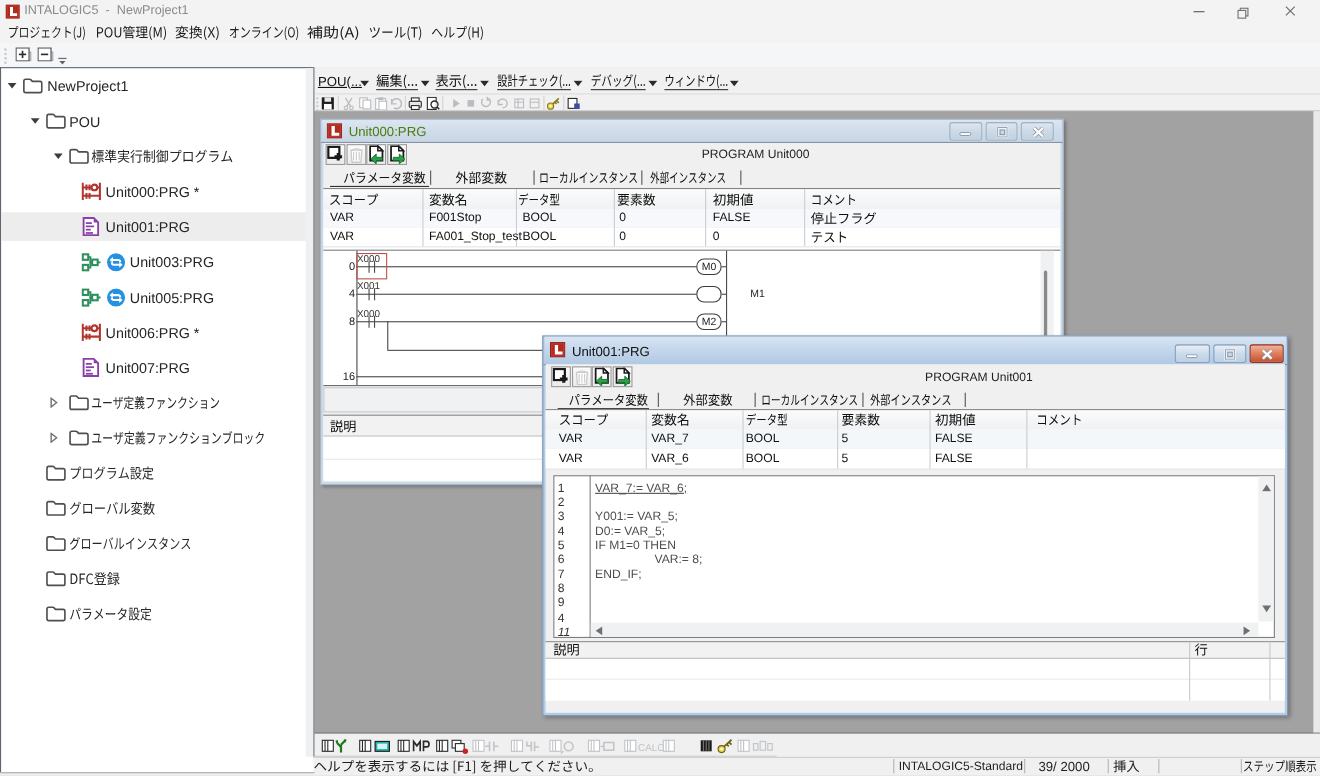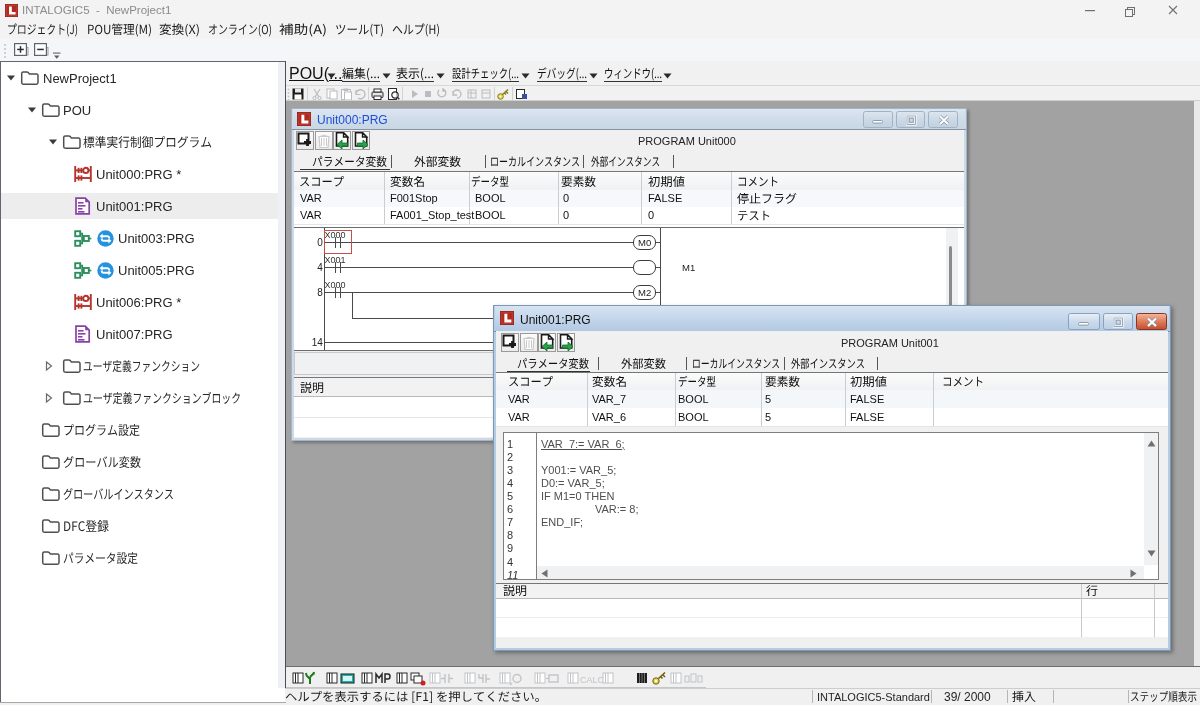--- a/index.html
+++ b/index.html
@@ -224,21 +224,21 @@
     <svg class="jt" style="left:63.0px;top:530.5px">
       <path fill="#262626" transform="scale(0.01186,-0.01300)" d="M101 0H288C509 0 629 137 629 369C629 603 509 733 284 733H101ZM193 76V658H276C449 658 534 555 534 369C534 184 449 76 276 76ZM789 0H881V329H1161V407H881V655H1211V733H789ZM1617 -13C1712 -13 1784 25 1842 92L1791 151C1744 99 1691 68 1621 68C1481 68 1393 184 1393 369C1393 552 1486 665 1624 665C1687 665 1735 637 1774 596L1824 656C1782 703 1712 746 1623 746C1437 746 1298 603 1298 366C1298 128 1434 -13 1617 -13ZM2174 352H2579V221H2174ZM2758 714C2724 677 2668 630 2620 594C2595 617 2572 642 2551 669C2600 703 2657 748 2703 791L2645 832C2613 796 2561 750 2516 714C2488 754 2464 795 2445 838L2382 817C2424 723 2483 635 2553 561H2210C2269 624 2319 698 2351 780L2302 805L2288 802H2003V739H2253C2227 689 2192 642 2151 600C2121 633 2065 675 2017 702L1976 660C2022 632 2075 590 2107 557C2044 501 1973 455 1904 427C1919 413 1940 387 1950 371C2034 410 2119 469 2193 543V497H2563V550C2632 480 2711 422 2796 384C2808 403 2830 431 2848 446C2783 471 2721 509 2664 555C2713 589 2769 633 2814 674ZM2159 143C2183 101 2208 46 2218 7H1944V-57H2815V7H2528C2551 44 2578 96 2603 145L2550 159H2656V415H2101V159H2219ZM2247 7 2292 20C2281 59 2257 116 2228 159H2529C2513 115 2482 55 2457 16L2489 7ZM3772 401C3743 358 3692 296 3655 259L3703 225C3742 262 3791 315 3831 364ZM3325 352C3367 311 3413 253 3432 214L3486 251C3465 289 3418 345 3375 384ZM2955 290C2975 229 2990 151 2992 99L3048 113C3044 164 3028 241 3007 302ZM3233 311C3225 258 3206 179 3191 131L3240 116C3257 163 3275 235 3292 296ZM3304 502V437H3528V0C3528 -11 3525 -14 3514 -15C3503 -15 3469 -15 3431 -14C3440 -34 3449 -61 3451 -80C3507 -80 3544 -80 3567 -68C3592 -57 3598 -38 3598 -1V241C3640 144 3706 42 3808 -20C3819 -1 3841 29 3856 42C3707 120 3631 283 3598 414V437H3839V502H3756V800H3356V736H3686V650H3376V590H3686V502ZM3086 840C3053 760 2988 658 2898 582C2912 572 2934 549 2945 534C2959 547 2973 560 2986 573V528H3089V421H2933V355H3089V51L2923 20L2939 -49L3295 28L3318 -11C3377 30 3445 80 3509 129L3487 186C3418 139 3348 92 3297 60L3294 92L3156 64V355H3299V421H3156V528H3271V592H3004C3059 653 3100 716 3130 771C3183 720 3241 648 3272 603L3322 659C3287 710 3214 786 3154 840Z"></path>
     </svg>
     <svg class="abs" style="left:41px;top:550px" width="19" height="16" viewBox="0 0 19 16">
       <path d="M1.7 3.6 q0-1.6 1.6-1.6 h3.6 q0.8 0 1.3 0.6 l1.2 1.4 h7 q1.6 0 1.6 1.6 v7 q0 1.6 -1.6 1.6 H3.3 q-1.6 0 -1.6-1.6 z" fill="#fff" stroke="#4f4f4f" stroke-width="1.5"></path>
     </svg>
     <svg class="jt" style="left:63.0px;top:562.5px">
       <path fill="#262626" transform="scale(0.01071,-0.01300)" d="M783 697C783 734 812 764 849 764C885 764 915 734 915 697C915 661 885 631 849 631C812 631 783 661 783 697ZM737 697C737 635 787 585 849 585C910 585 961 635 961 697C961 759 910 810 849 810C787 810 737 759 737 697ZM218 301C183 217 127 112 64 29L149 -7C205 73 259 176 296 268C338 370 373 518 387 580C391 602 399 631 405 653L316 672C303 556 261 404 218 301ZM710 339C752 232 798 97 823 -5L912 24C886 114 833 267 792 366C750 472 686 610 646 682L565 655C609 581 670 442 710 339ZM1231 745V662C1258 664 1290 665 1321 665C1376 665 1657 665 1713 665C1747 665 1781 664 1805 662V745C1781 741 1746 740 1714 740C1655 740 1375 740 1321 740C1289 740 1257 741 1231 745ZM1878 481 1821 517C1810 511 1789 509 1766 509C1715 509 1289 509 1239 509C1212 509 1178 511 1141 515V431C1177 433 1215 434 1239 434C1299 434 1721 434 1770 434C1752 362 1712 277 1651 213C1566 123 1441 59 1299 30L1361 -41C1488 -6 1614 53 1719 168C1793 249 1838 353 1865 452C1867 459 1873 472 1878 481ZM2281 611 2229 548C2325 488 2437 406 2511 346C2412 225 2289 114 2114 32L2183 -30C2357 60 2481 179 2575 292C2661 218 2737 147 2811 62L2874 131C2803 208 2717 286 2627 360C2694 457 2744 567 2777 655C2785 676 2799 710 2810 728L2718 760C2714 738 2705 706 2698 686C2668 601 2627 506 2562 413C2483 474 2367 556 2281 611ZM3102 433V335C3133 338 3186 340 3241 340C3316 340 3715 340 3790 340C3835 340 3877 336 3897 335V433C3875 431 3839 428 3789 428C3715 428 3315 428 3241 428C3185 428 3132 431 3102 433ZM4536 785 4445 814C4439 788 4423 753 4413 735C4366 644 4264 494 4092 387L4159 335C4271 412 4360 510 4424 600H4762C4742 518 4691 410 4626 323C4556 372 4481 420 4415 458L4361 403C4425 363 4501 311 4573 259C4483 162 4355 70 4186 18L4258 -44C4427 19 4550 111 4639 210C4680 177 4718 146 4748 119L4807 188C4775 214 4735 245 4693 276C4769 378 4823 495 4849 587C4855 603 4864 627 4873 641L4807 681C4790 674 4768 671 4741 671H4470L4491 707C4501 725 4519 759 4536 785ZM5086 537V478H5384V537ZM5090 805V745H5382V805ZM5086 404V344H5384V404ZM5038 674V611H5419V674ZM5497 808V688C5497 618 5482 535 5385 472C5400 462 5429 437 5440 422C5547 493 5568 600 5568 686V741H5740V562C5740 491 5758 471 5820 471C5832 471 5877 471 5890 471C5943 471 5962 501 5968 619C5948 623 5919 635 5904 646C5903 550 5899 537 5882 537C5872 537 5838 537 5831 537C5814 537 5812 540 5812 563V808ZM5432 407V338H5812C5782 261 5736 196 5680 143C5624 198 5580 263 5551 337L5484 315C5518 231 5565 158 5625 96C5554 45 5473 8 5387 -14C5401 -30 5421 -61 5428 -80C5519 -53 5606 -12 5680 45C5748 -10 5828 -52 5920 -79C5931 -60 5953 -30 5970 -15C5881 7 5803 45 5737 94C5814 169 5873 267 5907 391L5858 410L5846 407ZM5084 269V-69H5150V-23H5383V269ZM5150 206H5317V39H5150ZM6222 377C6201 195 6146 52 6035 -34C6053 -46 6084 -72 6097 -85C6162 -28 6211 48 6246 140C6338 -31 6487 -66 6696 -66H6930C6933 -44 6947 -8 6958 10C6909 9 6737 9 6700 9C6642 9 6587 12 6538 21V225H6836V295H6538V462H6795V534H6211V462H6460V42C6378 72 6315 130 6275 235C6285 276 6294 321 6300 368ZM6082 725V507H6156V654H6841V507H6918V725H6538V840H6459V725Z"></path>
     </svg>
     <div style="position:absolute;left:286px;top:61px;width:914px;height:25px;background:#f1f1f1;border-bottom:1px solid #d8d8d8"></div>
-    <div class="lt" style="left:289.0px;top:67.84px;font-size:16px;line-height:12.0px;color:#111;text-decoration:underline">POU(...</div>
+    <div class="lt" style="left:289.0px;top:67.84px;font-size:12.0px;line-height:12.0px;color:#111;text-decoration:underline">POU(...</div>
     <svg class="abs" style="left:327px;top:73px" width="9" height="6">
       <path d="M0.5 0.5 h8 l-4 5 z" fill="#2a2a2a"></path>
     </svg>
     <svg class="jt" style="left:342.0px;top:78.0px">
       <path fill="#111" transform="scale(0.01198,-0.01250)" d="M392 779V713H943V779ZM89 268C77 181 59 91 26 30C42 24 70 11 82 3C113 67 137 163 150 258ZM283 256C307 198 326 122 330 72L383 89C368 49 348 11 323 -24C339 -31 367 -53 379 -66C440 18 470 125 485 228V-80H541V115H615V-71H666V115H744V-71H795V115H876V-8C876 -16 874 -18 866 -19C858 -19 838 -19 813 -18C821 -36 831 -62 834 -80C871 -80 898 -78 916 -68C935 -57 939 -38 939 -9V348H496L498 416H918V648H431V428C431 331 425 208 386 98C379 147 360 217 337 272ZM615 173H541V289H615ZM666 173V289H744V173ZM795 173V289H876V173ZM498 586H845V478H498ZM28 398 37 331 189 340V-80H254V344L329 350C337 326 343 303 346 285L403 309C392 365 355 453 318 520L265 499C279 472 293 442 305 412L171 405C236 490 309 604 364 698L302 726C276 672 239 606 200 543C186 563 168 585 148 607C184 663 226 746 261 815L196 840C176 784 140 707 108 649L76 680L37 633C83 590 134 531 163 485C143 454 123 426 104 401ZM1265 842C1221 750 1139 634 1027 546C1044 535 1069 513 1081 496C1115 524 1146 554 1174 585V290H1460V228H1054V165H1397C1301 92 1155 26 1029 -6C1046 -22 1067 -50 1079 -69C1207 -29 1357 47 1460 135V-79H1535V138C1637 52 1789 -23 1920 -61C1931 -42 1952 -15 1968 1C1842 31 1697 94 1601 165H1947V228H1535V290H1920V350H1552V419H1843V473H1552V540H1840V594H1552V660H1881V722H1551C1571 754 1592 792 1610 829L1526 840C1515 806 1494 760 1474 722H1281C1304 758 1325 793 1343 827ZM1480 540V473H1246V540ZM1480 594H1246V660H1480ZM1480 419V350H1246V419ZM2239 -196 2295 -171C2209 -29 2168 141 2168 311C2168 480 2209 649 2295 792L2239 818C2147 668 2092 507 2092 311C2092 114 2147 -47 2239 -196ZM2477 -13C2513 -13 2543 15 2543 56C2543 98 2513 126 2477 126C2440 126 2411 98 2411 56C2411 15 2440 -13 2477 -13ZM2755 -13C2791 -13 2821 15 2821 56C2821 98 2791 126 2755 126C2718 126 2689 98 2689 56C2689 15 2718 -13 2755 -13ZM3033 -13C3069 -13 3099 15 3099 56C3099 98 3069 126 3033 126C2996 126 2967 98 2967 56C2967 15 2996 -13 3033 -13Z"></path>
     </svg>
     <div style="position:absolute;left:342px;top:80.5px;width:38px;height:1px;background:#333"></div>
     <svg class="abs" style="left:382px;top:73px" width="9" height="6">
       <path d="M0.5 0.5 h8 l-4 5 z" fill="#2a2a2a"></path>
     </svg>
@@ -348,21 +348,21 @@
     </svg>
     <div style="position:absolute;left:286px;top:101px;width:914px;height:566px;background:#a2a2a2"></div>
     <div style="position:absolute;left:1194px;top:101px;width:6px;height:566px;background:#e9e9e9"></div>
     <div style="position:absolute;left:291px;top:108px;width:676px;height:333px;background:#ccd9e8;border:1px solid #a3b4c6;box-shadow:2px 2px 3px rgba(0,0,0,0.3)"></div>
     <div style="position:absolute;left:293px;top:109px;width:672px;height:21px;background:linear-gradient(#dce6f1,#cfdce9 50%,#c8d5e4)"></div>
     <svg class="abs" style="left:297px;top:112px" width="14" height="14" viewBox="0 0 16 16">
       <rect x="0.5" y="0.5" width="15" height="15" fill="#c2352b" stroke="#8f2018"></rect>
       <rect x="2.5" y="2.5" width="11" height="11" fill="#b12a20"></rect>
       <path d="M5 3 h3.4 v6.8 h4.6 v3.2 H5 z" fill="#fff"></path>
     </svg>
-    <div class="lt" style="left:317.0px;top:114.34px;font-size:12.0px;line-height:12.0px;color:#1d4ed8;text-align:center;">Unit000:PRG</div>
+    <div class="lt" style="left:317.0px;top:114.34px;font-size:12.0px;line-height:12.0px;color:#4d7c0f;text-align:center;">Unit000:PRG</div>
     <div style="position:absolute;left:863px;top:110.5px;width:30px;height:17.5px;background:linear-gradient(#dde6ef,#ccd9e6 50%,#c2d2e1);border:1px solid #a0b2c4;border-radius:2.5px">
       <svg style="position:absolute;left:8px;top:8px" width="12" height="4">
         <rect x="0.5" y="0.5" width="10" height="2.6" rx="1.2" fill="#fff" stroke="#8593a5" stroke-width="0.9"></rect>
       </svg>
     </div>
     <div style="position:absolute;left:896px;top:110.5px;width:29px;height:17.5px;background:linear-gradient(#dde6ef,#ccd9e6 50%,#c2d2e1);border:1px solid #a0b2c4;border-radius:2.5px">
       <svg style="position:absolute;left:8.5px;top:3.5px" width="11" height="11">
         <rect x="1" y="1" width="8.5" height="8.5" fill="none" stroke="#fff" stroke-width="2.2"></rect>
         <rect x="1" y="1" width="8.5" height="8.5" fill="none" stroke="#8593a5" stroke-width="0.8"></rect>
         <rect x="3.2" y="3.2" width="4" height="4" fill="none" stroke="#8593a5" stroke-width="0.8"></rect>
@@ -492,21 +492,21 @@
     <div class="lt" style="left:324.5px;top:230.88px;font-size:9.0px;line-height:9.0px;color:#333;">X000</div>
     <div class="lt" style="left:324.5px;top:255.88px;font-size:9.0px;line-height:9.0px;color:#333;">X001</div>
     <div class="lt" style="left:324.5px;top:280.88px;font-size:9.0px;line-height:9.0px;color:#333;">X000</div>
     <div style="position:absolute;left:324px;top:230px;width:28px;height:24px;border:1px solid #c25048"></div>
     <div style="position:absolute;left:352px;top:292px;width:1px;height:26px;background:#4a4a4a"></div>
     <div style="position:absolute;left:352px;top:318px;width:281px;height:1px;background:#4a4a4a"></div>
     <div style="position:absolute;left:324px;top:342px;width:309px;height:1px;background:#4a4a4a"></div>
     <div class="lt" style="left:317.3px;top:238.03px;font-size:10.0px;line-height:10.0px;color:#222;">0</div>
     <div class="lt" style="left:317.3px;top:263.04px;font-size:10.0px;line-height:10.0px;color:#222;">4</div>
     <div class="lt" style="left:317.3px;top:288.04px;font-size:10.0px;line-height:10.0px;color:#222;">8</div>
-    <div class="lt" style="left:311.7px;top:338.04px;font-size:10.0px;line-height:10.0px;color:#222;">14</div>
+    <div class="lt" style="left:311.7px;top:338.04px;font-size:10.0px;line-height:10.0px;color:#222;">16</div>
     <div style="position:absolute;left:294px;top:352px;width:670px;height:23px;background:#f0f1f3;border:1px solid #c9c9c9"></div>
     <div style="position:absolute;left:294px;top:377px;width:670px;height:1px;background:#767676"></div>
     <div style="position:absolute;left:294px;top:378px;width:670px;height:18px;background:#f2f2f2"></div>
     <div style="position:absolute;left:294px;top:396px;width:670px;height:1px;background:#b9b9b9"></div>
     <div style="position:absolute;left:294px;top:397px;width:670px;height:40px;background:#fff"></div>
     <div style="position:absolute;left:294px;top:417px;width:670px;height:1px;background:#e6e6e6"></div>
     <svg class="jt" style="left:300.0px;top:391.5px">
       <path fill="#111" transform="scale(0.01200,-0.01200)" d="M519 589H849V387H519ZM86 532V472H368V532ZM92 805V745H367V805ZM86 395V336H368V395ZM38 671V609H402V671ZM84 258V-79H150V-33H374V-29C391 -42 411 -68 421 -86C576 -1 614 144 628 322H718V24C718 -50 734 -73 803 -73C817 -73 871 -73 886 -73C949 -73 966 -34 973 120C953 126 923 138 908 150C906 14 901 -5 878 -5C866 -5 822 -5 813 -5C792 -5 789 -1 789 25V322H926V655H821C846 697 877 762 903 819L827 842C811 792 781 719 756 674L814 655H559L612 675C599 720 567 786 534 836L468 814C499 765 528 700 541 655H446V322H553C542 171 511 45 374 -26V258ZM150 196H307V28H150ZM1338 451V252H1151V451ZM1338 519H1151V710H1338ZM1080 779V88H1151V182H1408V779ZM1854 727V554H1574V727ZM1501 797V441C1501 285 1484 94 1314 -35C1330 -46 1358 -71 1369 -87C1484 1 1535 122 1558 241H1854V19C1854 1 1847 -5 1829 -5C1812 -6 1749 -7 1684 -4C1695 -25 1708 -57 1711 -78C1798 -78 1852 -76 1885 -64C1917 -52 1928 -28 1928 19V797ZM1854 486V309H1568C1573 354 1574 399 1574 440V486Z"></path>
     </svg>
     <div style="position:absolute;left:493px;top:305px;width:678px;height:346px;background:#b4cbe4;border:1px solid #7d97b5;box-shadow:2px 2px 4px rgba(0,0,0,0.35)"></div>

